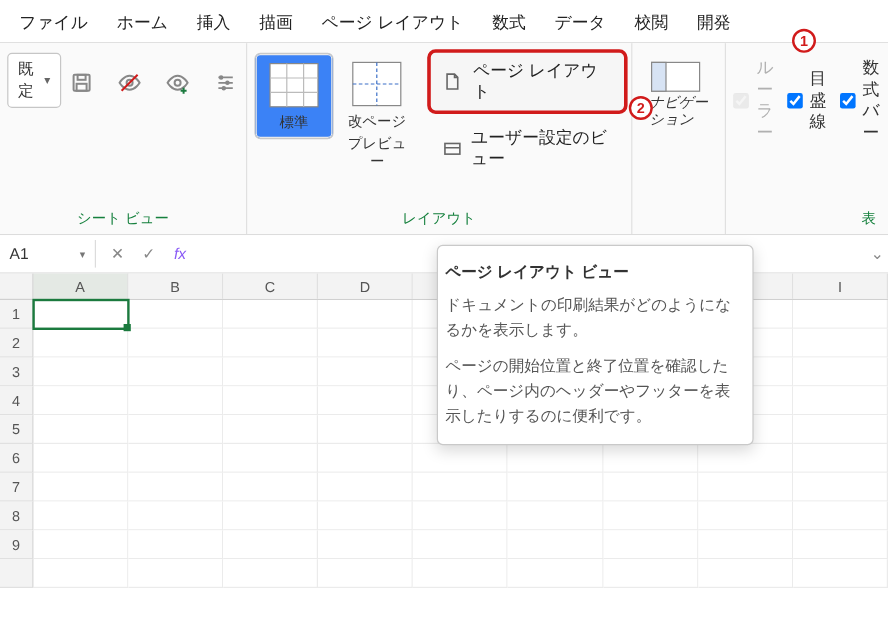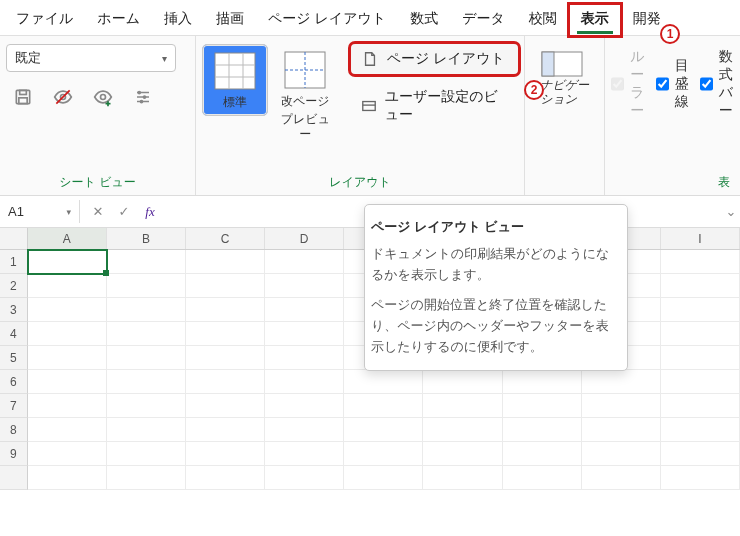--- a/index.html
+++ b/index.html
@@ -152,21 +152,21 @@
   .name-box {
     width: 80px;
     border-right: 1px solid #dcdcdc;
     padding: 4px 8px;
     display: flex; align-items: center; justify-content: space-between;
     font-size: 13px;
   }
   .name-box .chev { font-size: 9px; color: #777; }
   .fx-btns { display: flex; align-items: center; gap: 6px; padding: 0 8px; color: #888; }
   .fx-btn { width: 20px; text-align: center; }
-  .fx-label { font-style: italic; color: #4c1d95; font-family: Liberation Serif, serif; }
+  .fx-label { font-style: italic; color: #8b5cf6; }
   .formula-input { flex: 1; padding: 4px 8px; }
   .fb-chev { width: 18px; text-align: center; color: #888; }
 
   
   .grid { position: relative; }
   .col-headers { display: flex; height: 22px; background: #f3f3f3; border-bottom: 1px solid #d0d0d0; }
   .col-headers .corner { width: 30px; border-right: 1px solid #d0d0d0; }
   .col-h {
     width: 86px; border-right: 1px solid #e0e0e0;
     text-align: center; font-size: 12px; color: #555;
@@ -220,29 +220,28 @@
 
 <div class="tabbar">
   <div class="tab">ファイル</div>
   <div class="tab">ホーム</div>
   <div class="tab">挿入</div>
   <div class="tab">描画</div>
   <div class="tab">ページ レイアウト</div>
   <div class="tab">数式</div>
   <div class="tab">データ</div>
   <div class="tab">校閲</div>
-  <div class="tab active highlighted">表示</div>
   <div class="tab">開発</div>
 </div>
 <div class="num-badge badge1">1</div>
 
 <div class="ribbon">
 
   <div class="ribbon-group" style="width:206px">
-    <div class="group-body" style="flex-direction:column">
+    <div class="group-body" style="flex-direction:row">
       <div class="dropdown">
         <span>既定</span>
         <span class="chev">▾</span>
       </div>
       <div class="icon-row">
         <span class="small-icon">
           <svg viewBox="0 0 24 24" width="20" height="20" fill="none" stroke="#888" stroke-width="2">
               <rect x="4" y="4" width="16" height="16" rx="1"></rect>
               <rect x="8" y="4" width="8" height="5"></rect>
               <rect x="7" y="13" width="10" height="7"></rect>

